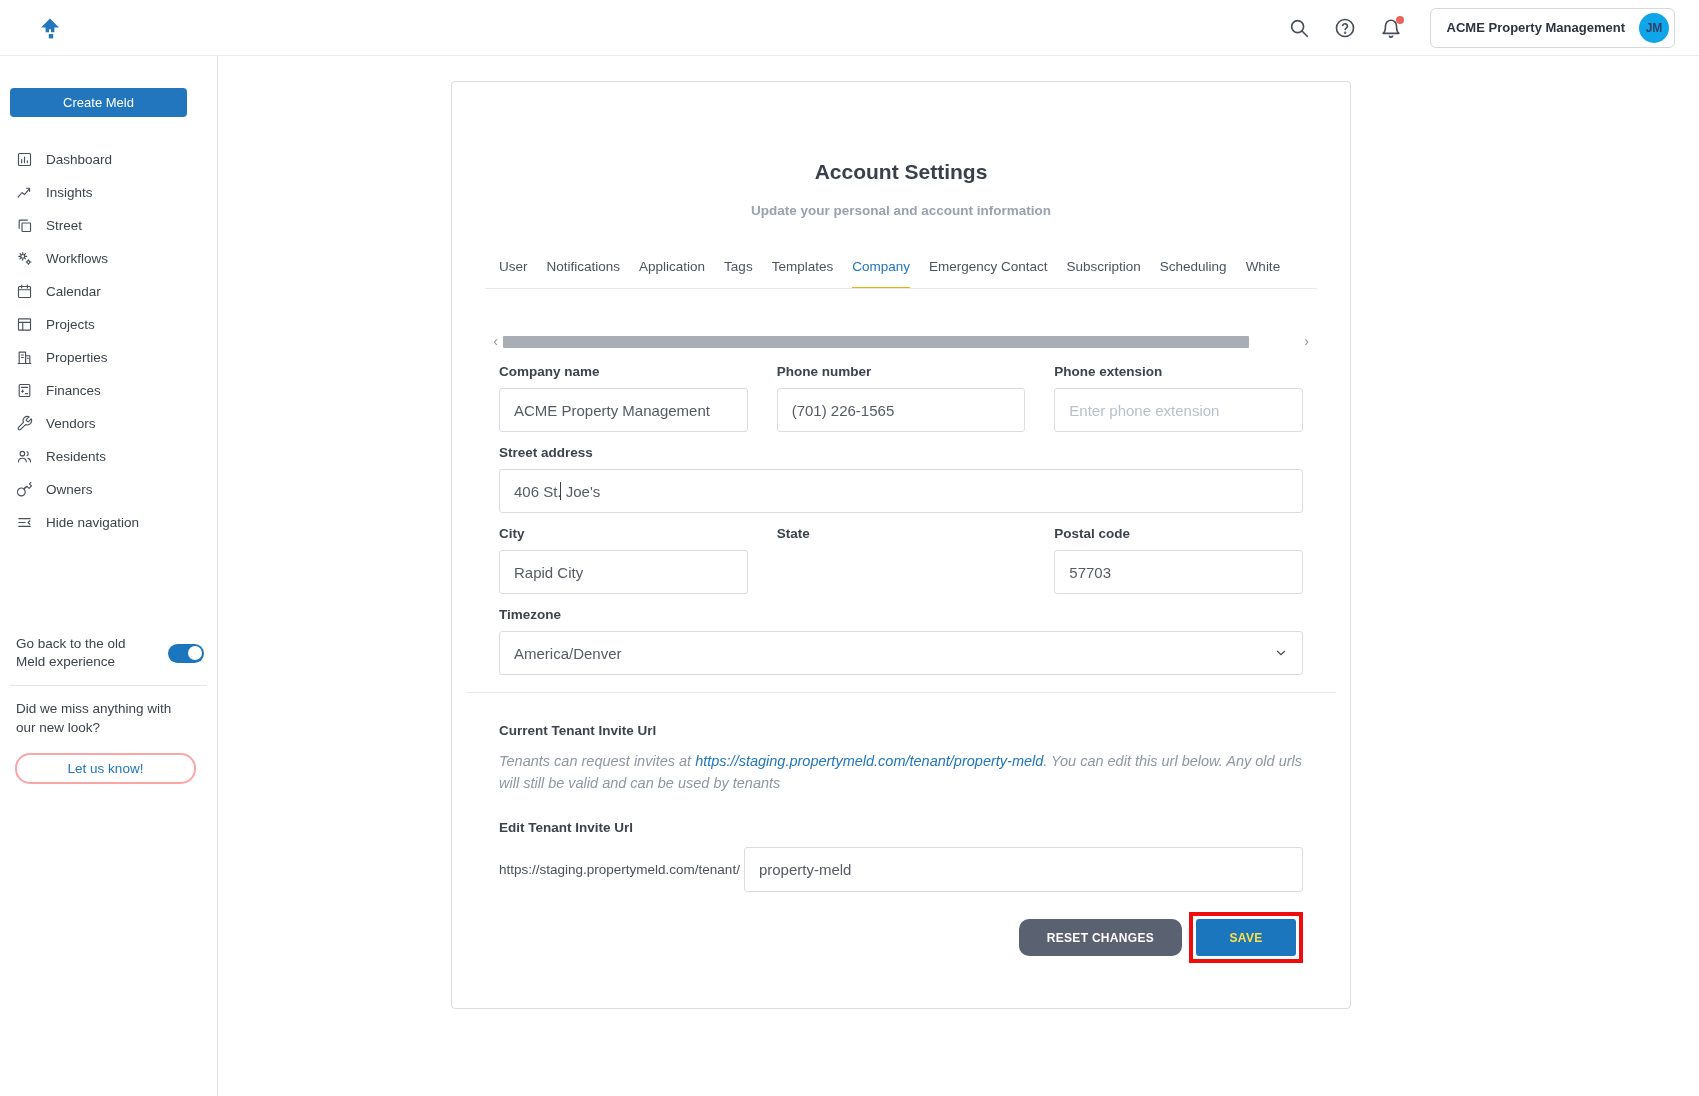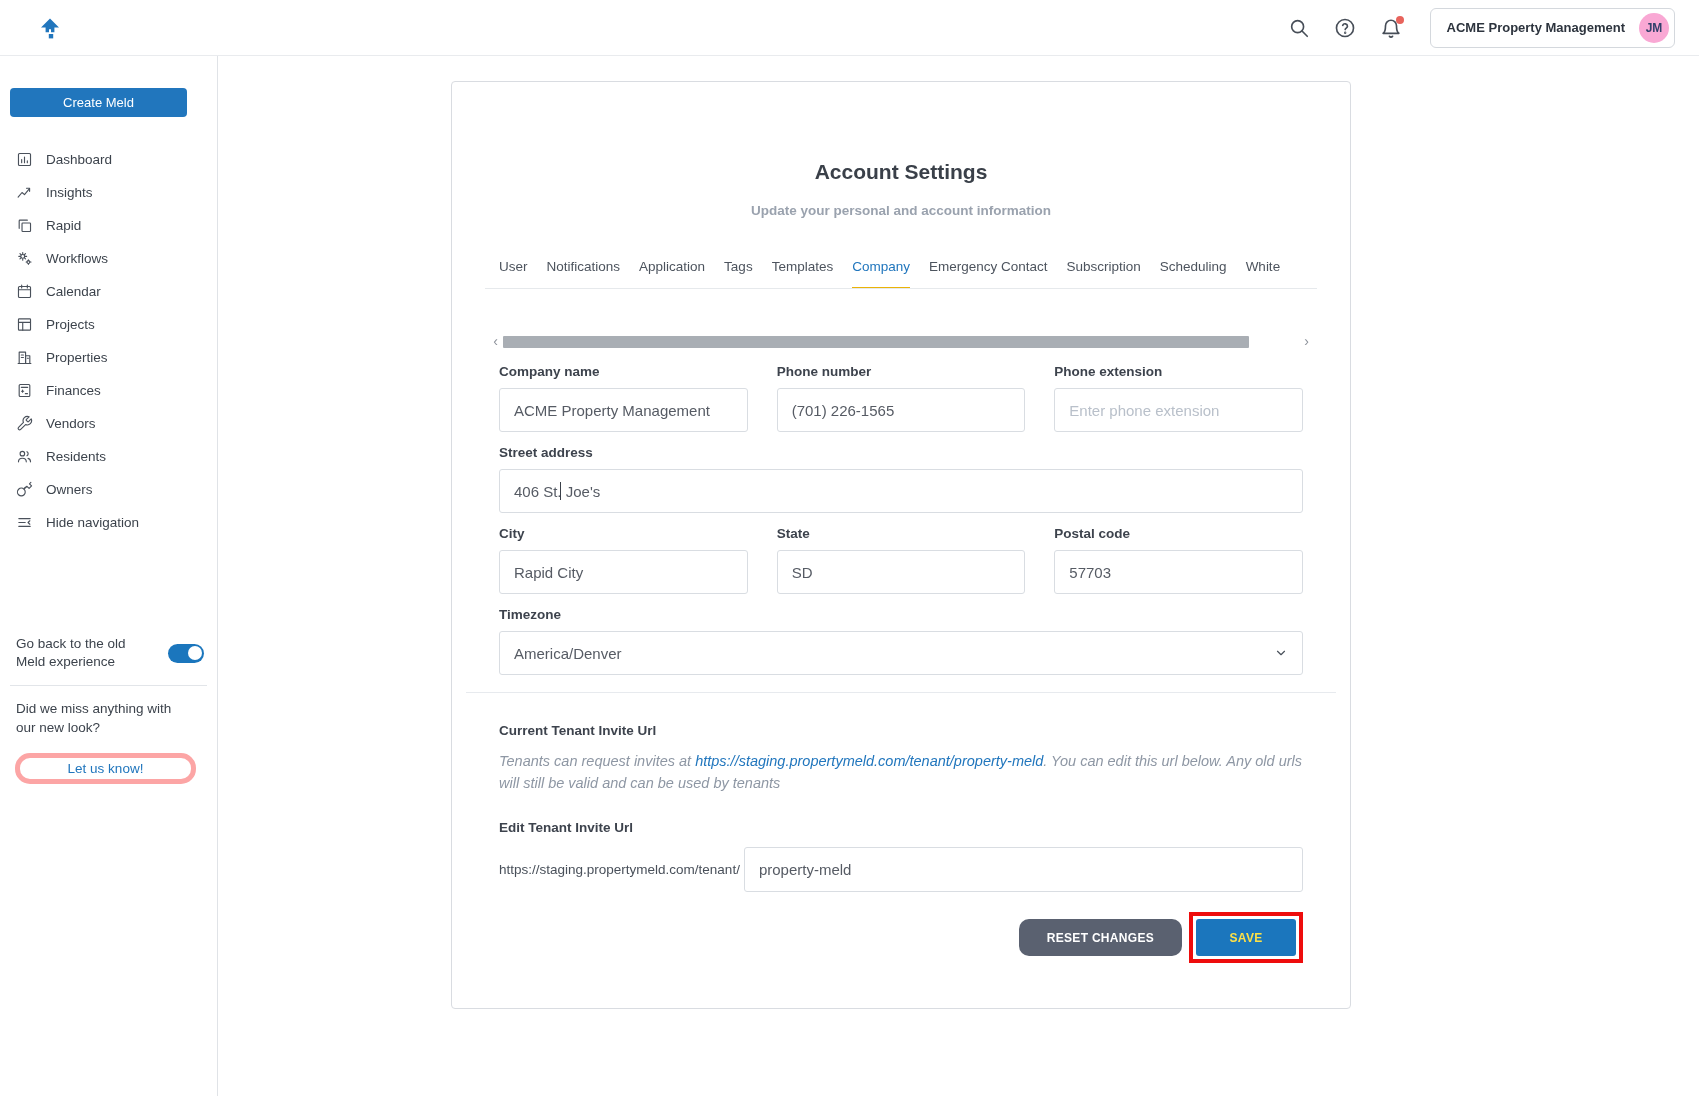--- a/index.html
+++ b/index.html
@@ -7,37 +7,37 @@
   .app { width:1699px; height:1096px; font-family:"Liberation Sans",sans-serif; color:#3d434d; overflow:hidden; display:flex; flex-direction:column; background:#fff; }
 
   
   .topbar { height:56px; flex:0 0 56px; display:flex; align-items:center; justify-content:space-between; padding:0 24px 0 38px; border-bottom:1px solid #e9ebee; background:#fff; }
   .topbar-right { display:flex; align-items:center; gap:24px; }
   .hicon { width:22px; height:22px; display:inline-flex; align-items:center; justify-content:center; cursor:pointer; position:relative; }
   .hicon svg { stroke:#474e58; fill:none; stroke-width:1.8; stroke-linecap:round; stroke-linejoin:round; }
   .bell-dot { position:absolute; top:-1px; right:-2px; width:8px; height:8px; border-radius:50%; background:#e8635c; }
   .account-pill { height:40px; border:1px solid #d4d8dd; border-radius:6px; display:flex; align-items:center; gap:14px; padding:0 5px 0 16px; margin-left:4px; cursor:pointer; }
   .account-pill .acct-name { font-size:13px; font-weight:700; color:#2d343e; }
-  .avatar { width:30px; height:30px; border-radius:50%; background:#f9a8d4; color:#32406b; font-size:12px; font-weight:700; display:flex; align-items:center; justify-content:center; }
+  .avatar { width:30px; height:30px; border-radius:50%; background:#0ea5e9; color:#32406b; font-size:12px; font-weight:700; display:flex; align-items:center; justify-content:center; }
 
   
   .body { flex:1; display:flex; min-height:0; }
   .sidebar { width:218px; flex:0 0 218px; border-right:1px solid #e0e3e7; padding:32px 10px 0 10px; background:#fff; }
   .create-btn { width:177px; height:29px; background:#2176bd; color:#ffffff; border:none; border-radius:4px; font-family:inherit; font-size:13px; cursor:pointer; display:block; }
   .nav { margin-top:26px; }
   .nav-item { height:33px; display:flex; align-items:center; gap:13px; padding-left:6px; font-size:13.5px; color:#3c434c; cursor:pointer; }
   .nav-item .nicon { width:17px; height:17px; display:inline-flex; }
   .nav-item svg { stroke:#4a515b; fill:none; stroke-width:1.6; stroke-linecap:round; stroke-linejoin:round; width:17px; height:17px; }
   .old-exp { margin-top:96px; padding:0 2px 0 6px; display:flex; align-items:center; gap:10px; }
   .old-exp-label { font-size:13.5px; color:#3c434c; line-height:18px; width:142px; }
   .toggle { width:36px; height:19px; border-radius:10px; background:#1b76bd; position:relative; cursor:pointer; flex:0 0 36px; }
   .toggle .knob { position:absolute; right:2.5px; top:2.5px; width:14px; height:14px; border-radius:50%; background:#fff; }
   .side-divider { border-top:1px solid #e2e5e9; margin:14px 0 13px 0; }
   .feedback-q { font-size:13.5px; color:#3c434c; line-height:19px; padding-left:6px; width:180px; }
-  .letusknow-btn { margin:16px auto 0 5px; width:181px; height:31px; background:#fff; border:5px solid #fca5a5; color:#2176bd; border-radius:15px; font-family:inherit; font-size:13.5px; cursor:pointer; display:block; }
+  .letusknow-btn { margin:16px auto 0 5px; width:181px; height:31px; background:#fff; border:2px solid #fca5a5; color:#2176bd; border-radius:15px; font-family:inherit; font-size:13.5px; cursor:pointer; display:block; }
 
   
   .content { flex:1; min-width:0; background:#fff; overflow:hidden; }
   .banner { margin:2px 163px 0 38px; height:42px; background:#1573bd; color:#fff; display:flex; align-items:center; justify-content:center; position:relative; font-size:14.5px; }
   .banner .seg-bold { font-weight:700; margin:0 4px 0 8px; }
   .banner .seg-link { font-weight:700; text-decoration:underline; margin-left:4px; cursor:pointer; }
   .banner .close-x { position:absolute; right:16px; top:50%; transform:translateY(-50%); font-size:15px; cursor:pointer; color:#fff; }
   .party { width:17px; height:17px; display:inline-flex; }
 
   .card { margin:25px 0 0 233px; width:900px; height:928px; border:1px solid #d9dce1; border-radius:4px; background:#fff; padding:0 47px; overflow:hidden; }
@@ -142,21 +142,21 @@
             </span>
           <span>Insights</span>
         </div>
         <div class="nav-item">
           <span class="nicon">
               <svg viewBox="0 0 24 24">
                 <rect x="8.5" y="8.5" width="12" height="12" rx="1"></rect>
                 <path d="M16 4.5H5.5a1 1 0 0 0-1 1V16"></path>
               </svg>
             </span>
-          <span>Rapid</span>
+          <span>Street</span>
         </div>
         <div class="nav-item">
           <span class="nicon">
               <svg viewBox="0 0 24 24">
                 <circle cx="9.5" cy="9" r="2.7"></circle>
                 <path d="M9.5 3.5v2.2M9.5 12.3v2.2M4 9h2.2M12.8 9H15M5.6 5.1l1.6 1.6M11.8 10.9l1.6 1.6M13.4 5.1l-1.6 1.6M7.2 10.9l-1.6 1.6"></path>
                 <circle cx="17.5" cy="17" r="2"></circle>
                 <path d="M17.5 13.8v1.2M17.5 19v1.2M14.3 17h1.2M20 17h1.2"></path>
               </svg>
             </span>
@@ -304,21 +304,20 @@
             </div>
           </div>
 
           <div class="grid3 frow">
             <div>
               <div class="f-label">City</div>
               <input class="f-input" type="text" value="Rapid City" style="">
             </div>
             <div>
               <div class="f-label">State</div>
-              <input class="f-input" type="text" value="SD" style="">
             </div>
             <div>
               <div class="f-label">Postal code</div>
               <input class="f-input" type="text" value="57703" style="">
             </div>
           </div>
 
           <div class="frow">
             <div class="f-label">Timezone</div>
             <div class="select">

